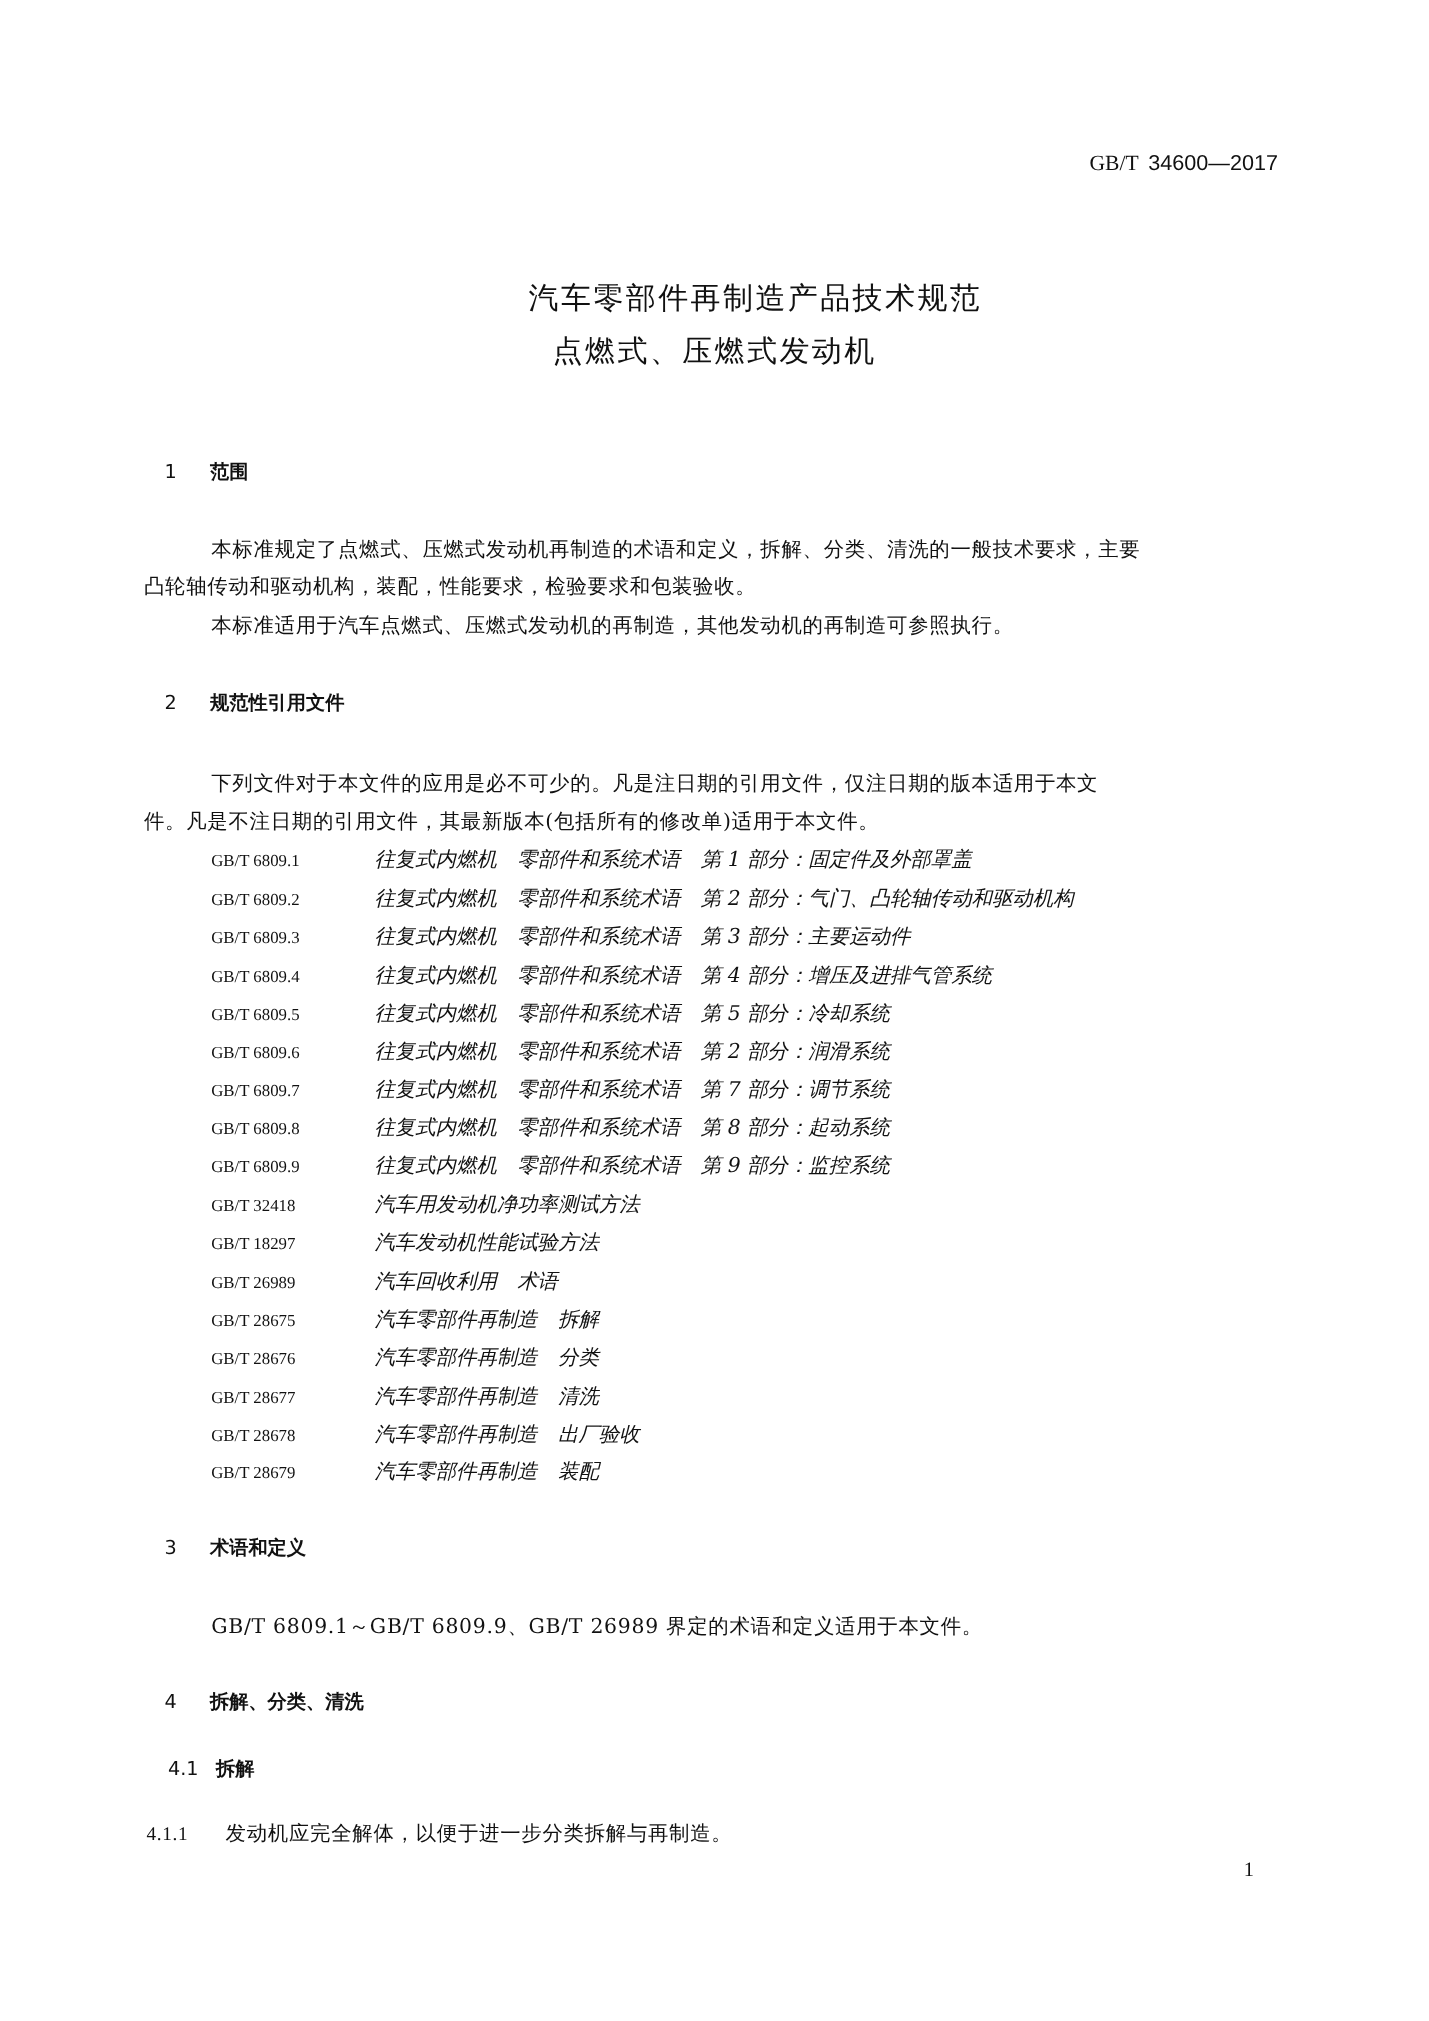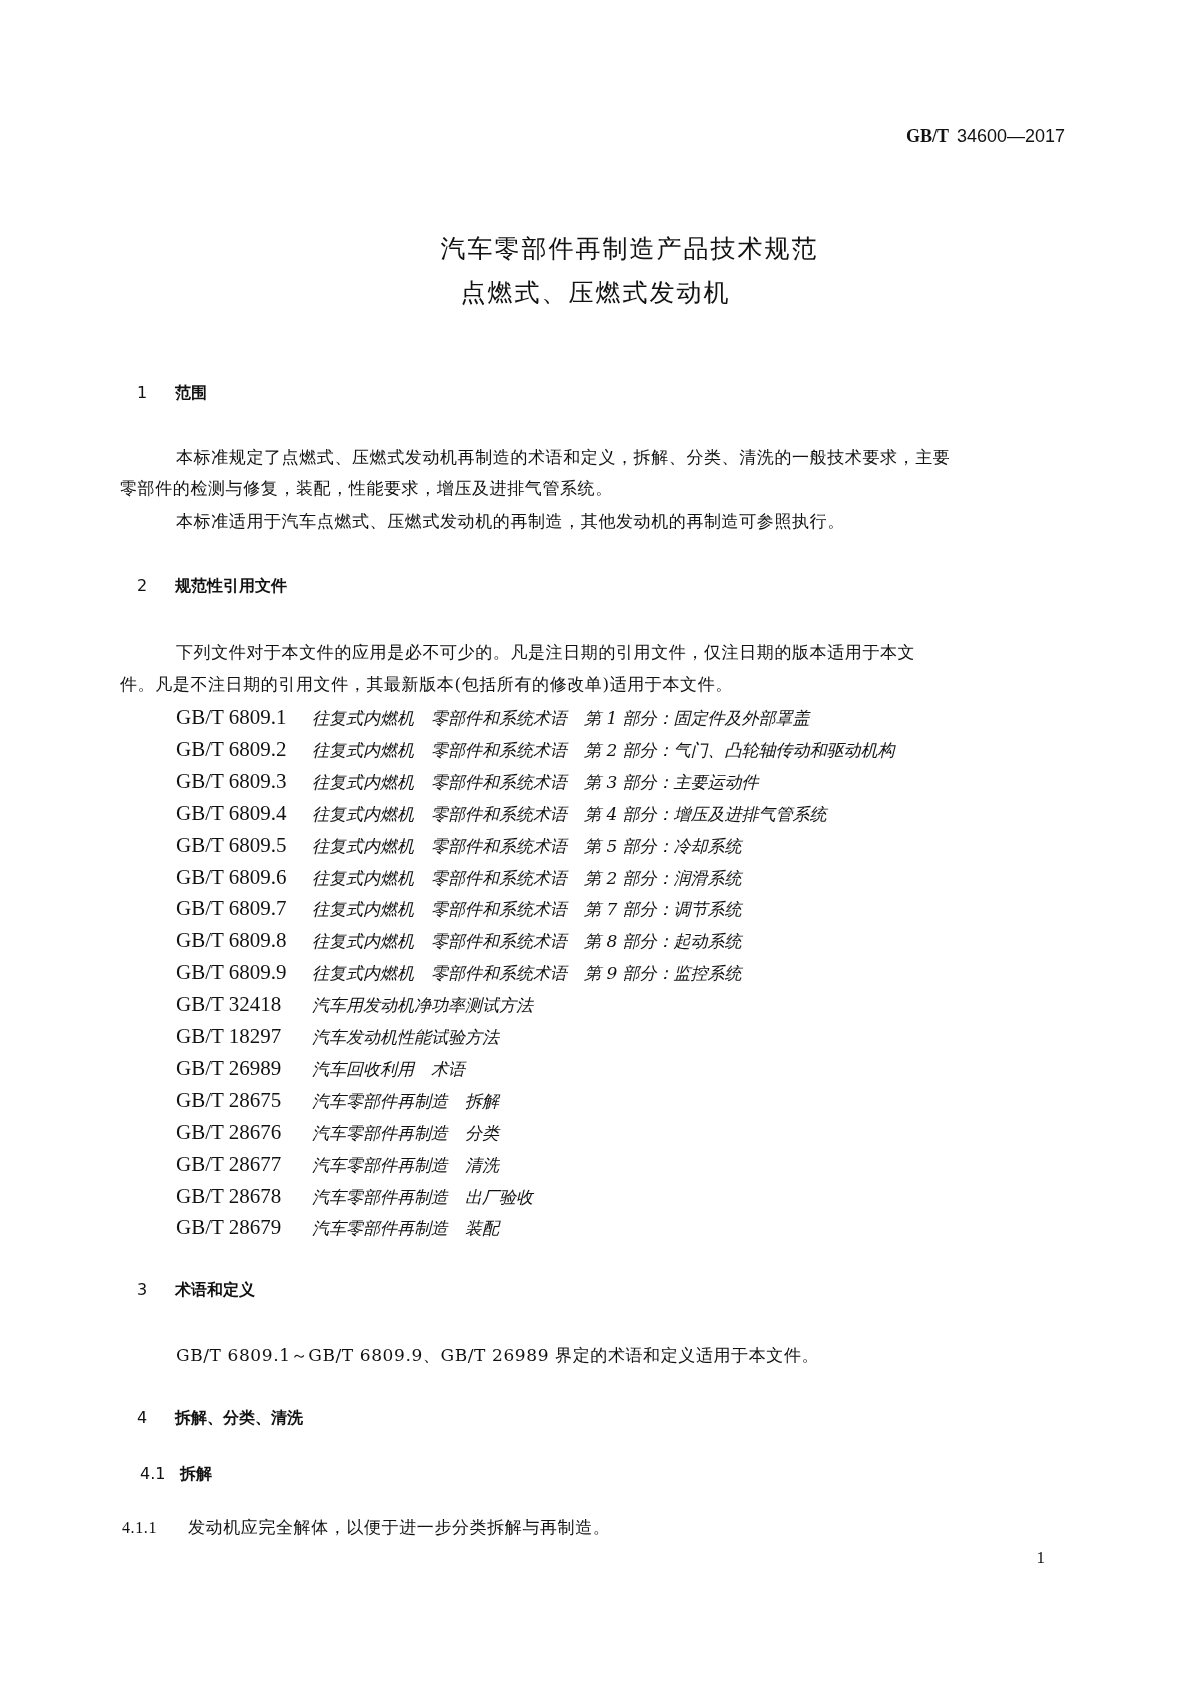--- a/index.html
+++ b/index.html
@@ -1,45 +1,45 @@
 <!DOCTYPE html>
 <html><head>
 <meta charset="utf-8">
 <style>
   html, body { margin:0; padding:0; background:#ffffff; }
   body { width:1191px; height:1684px; position:relative; overflow:hidden; color:#111; }
   .abs { position:absolute; white-space:nowrap; }
   .sans { font-family: Liberation Serif, serif; }
   .header { right:126px; top:126px; font-size:18px; }
-  .header .gb { font-family:"Liberation Serif", serif; font-weight:bold;margin-top:36px; }
+  .header .gb { font-family:"Liberation Serif", serif; font-weight:normal;margin-top:36px; }
   .header .num { font-family:"Liberation Sans", sans-serif; margin-left:8px; }
   .title { left:0; width:1191px; text-align:center; font-size:25px; letter-spacing:2px; font-family:"DejaVu Sans", sans-serif; }
   .h { font-family:"DejaVu Sans", sans-serif; font-weight:bold; font-size:16px; }
   .h .n { display:inline-block; width:38px; font-weight:normal; }
   .p { font-family:"DejaVu Serif", "Liberation Serif", serif; font-size:17px; letter-spacing:0.6px; }
   .ref { left:176px; font-family:"DejaVu Serif", "Liberation Serif", serif; font-size:17px; }
-  .ref .code { display:inline-block; width:136px; font-family:"Liberation Serif", serif; font-size:21px; }
+  .ref .code { display:inline-block; width:136px; font-family:"Liberation Serif", serif; font-size:14px; }
   .ref .t1 { display:inline-block;font-style:italic; }
   .pagenum { right:146px; top:1548px; font-family:"Liberation Serif", serif; font-size:17px; }
 </style>
 </head>
 <body>
 
 <div class="abs header">
   <span class="gb">GB/T</span><span class="num">34600—2017</span>
 </div>
 
 <div class="abs title" style="top:232px;padding-left:34px;">汽车零部件再制造产品技术规范</div>
 <div class="abs title" style="top:276px;">点燃式、压燃式发动机</div>
 
 <div class="abs h" style="left:137px; top:383px;">
   <span class="n">1</span><span>范围</span>
 </div>
 <div class="abs p" style="left:176px; top:446px;">本标准规定了点燃式、压燃式发动机再制造的术语和定义，拆解、分类、清洗的一般技术要求，主要</div>
-<div class="abs p" style="left:120px; top:477px;">零部件的检测与修复，装配，性能要求，增压及进排气管系统。</div>
+<div class="abs p" style="left:120px; top:477px;">凸轮轴传动和驱动机构，装配，性能要求，检验要求和包装验收。</div>
 <div class="abs p" style="left:176px; top:510px;">本标准适用于汽车点燃式、压燃式发动机的再制造，其他发动机的再制造可参照执行。</div>
 
 <div class="abs h" style="left:137px; top:576px;">
   <span class="n">2</span><span>规范性引用文件</span>
 </div>
 <div class="abs p" style="left:176px; top:641px;">下列文件对于本文件的应用是必不可少的。凡是注日期的引用文件，仅注日期的版本适用于本文</div>
 <div class="abs p" style="left:120px; top:673px;">件。凡是不注日期的引用文件，其最新版本(包括所有的修改单)适用于本文件。</div>
 
 <div id="ref-list">
     <div class="abs ref" style="top: 705px;"><span class="code">GB/T 6809.1</span><span class="t1">往复式内燃机　零部件和系统术语　第 1 部分：固定件及外部罩盖</span></div>

